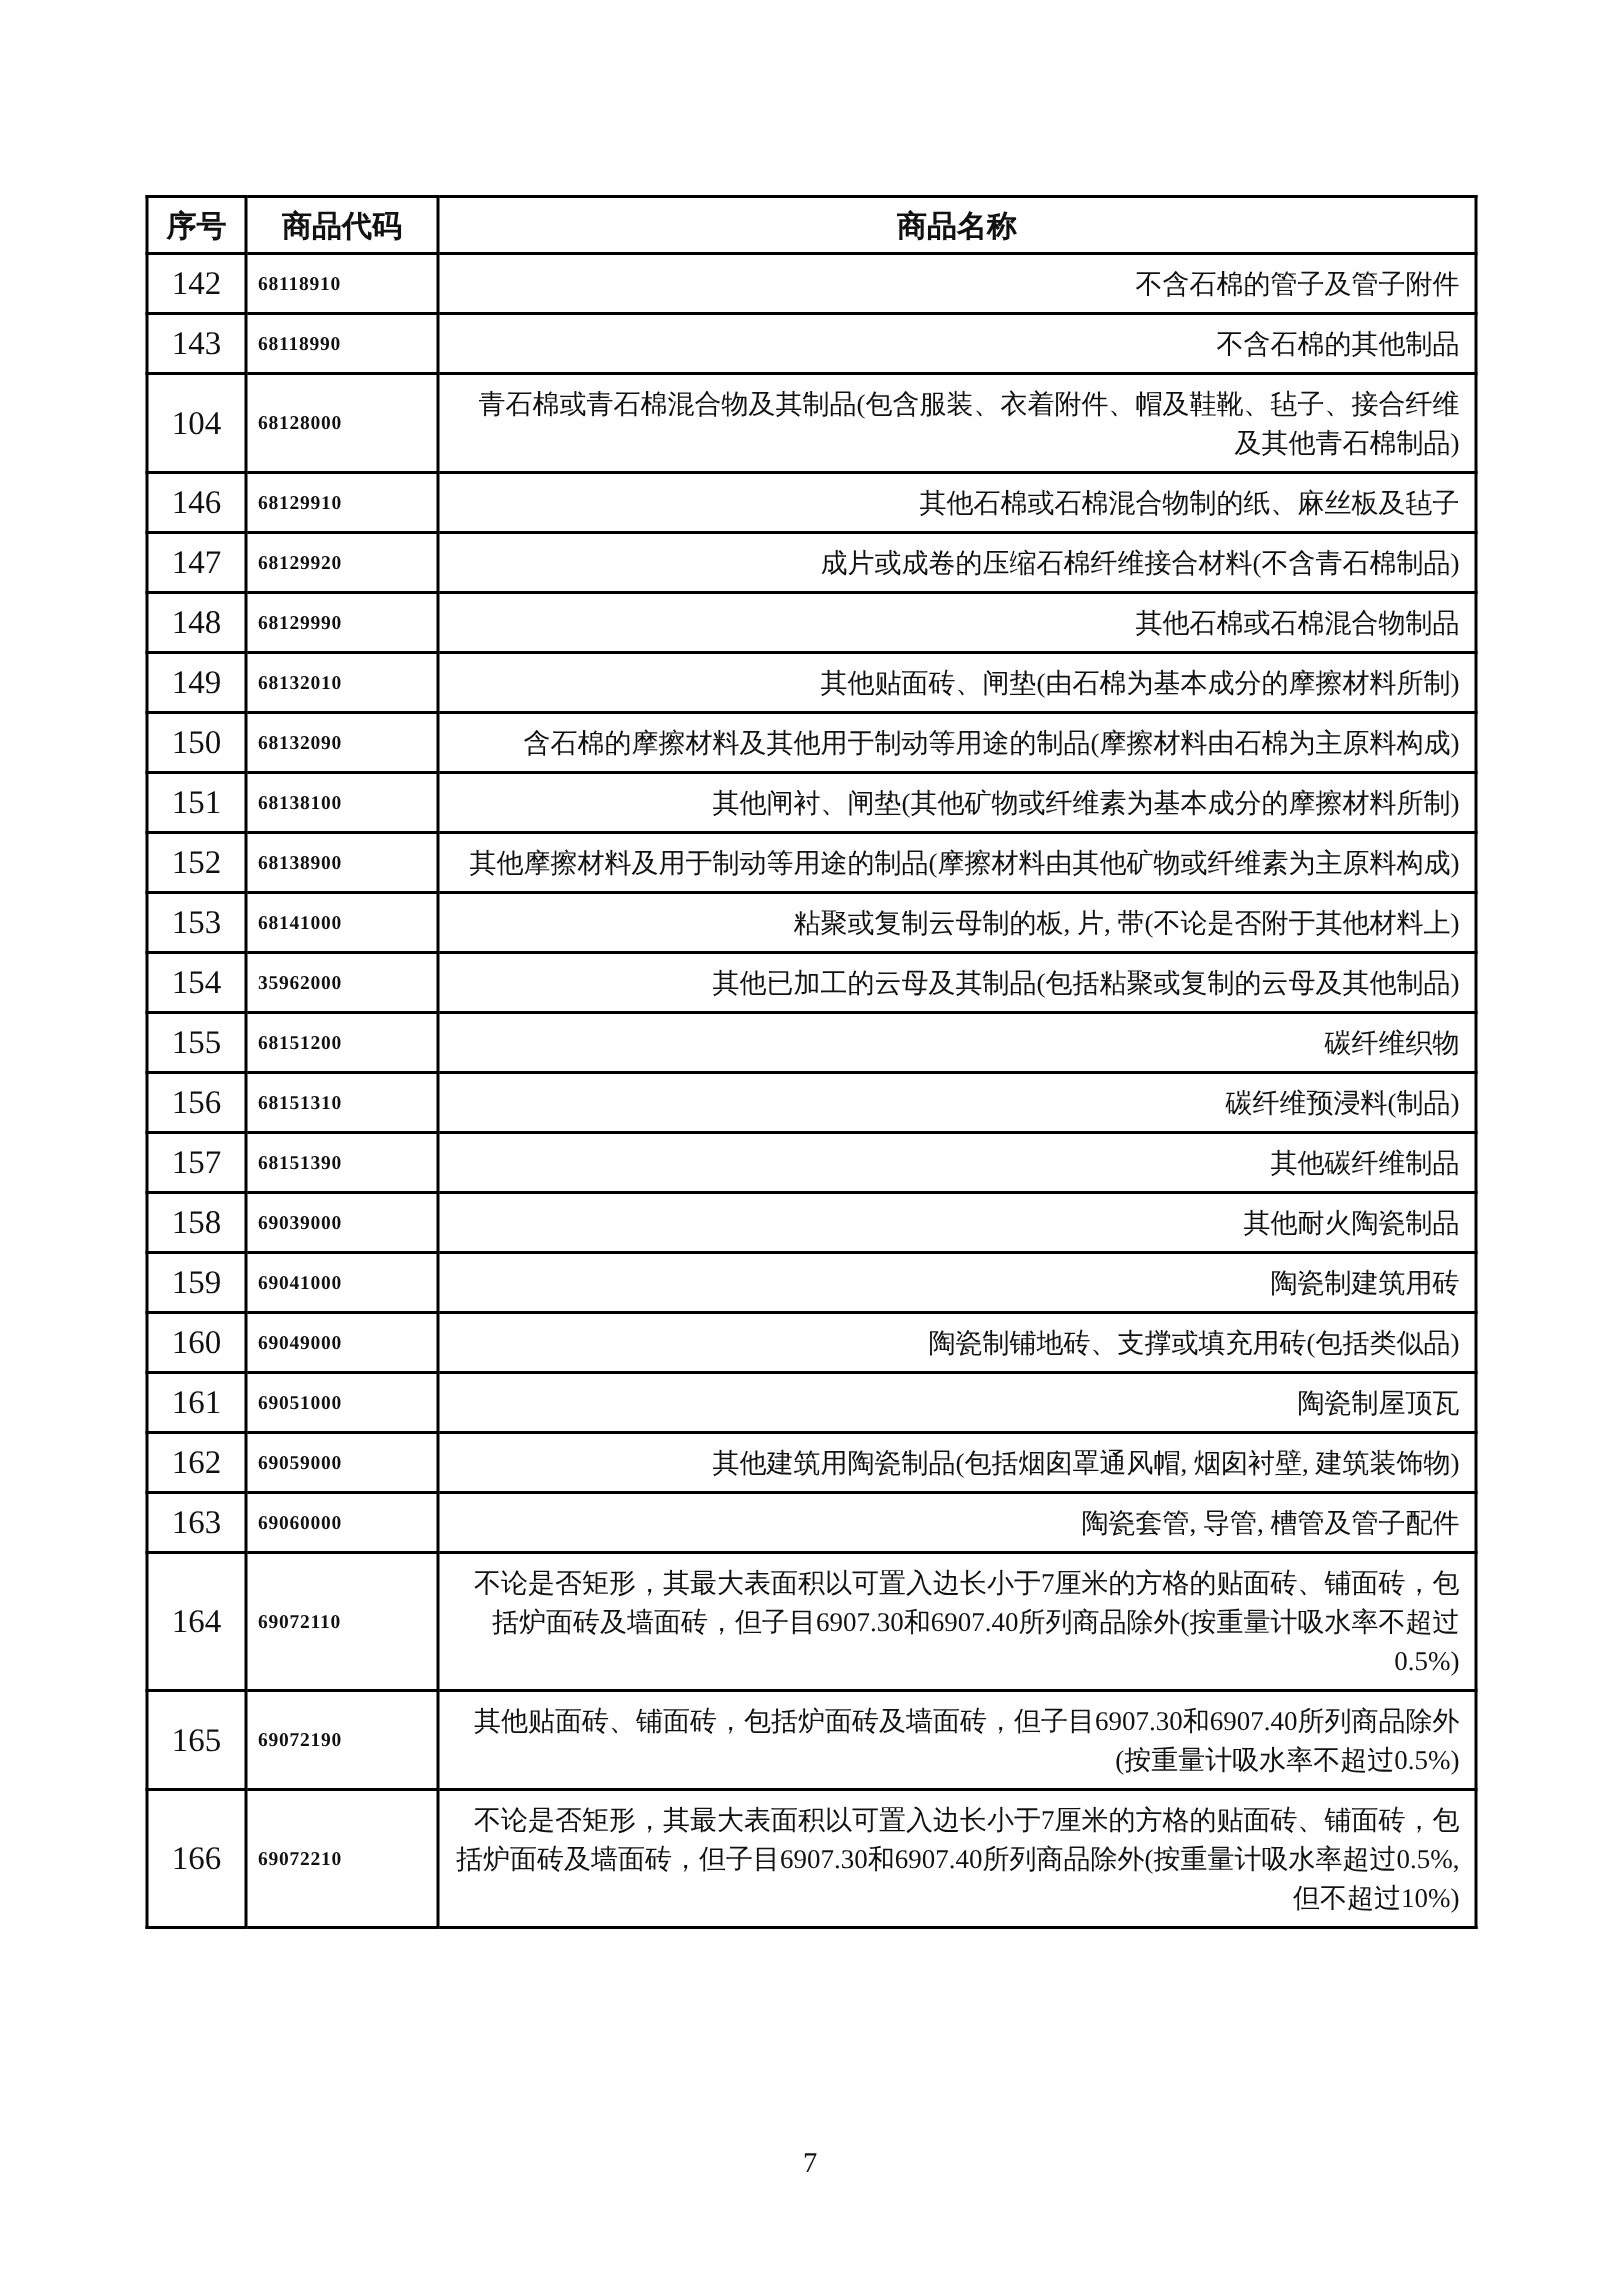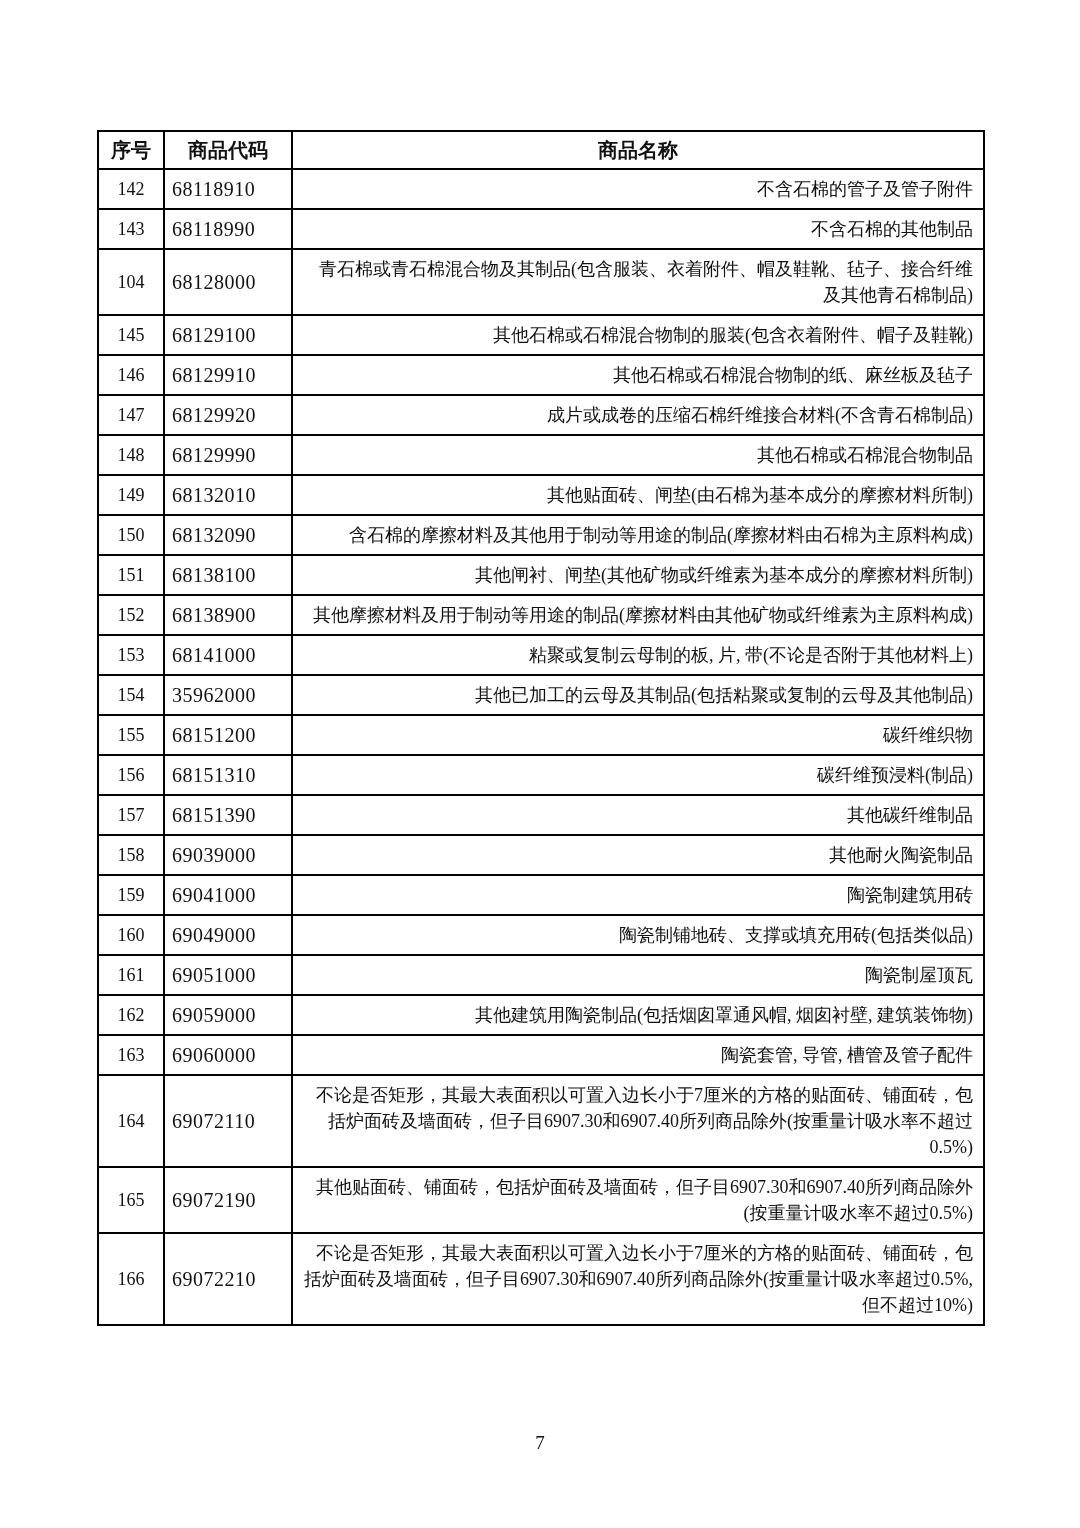--- a/index.html
+++ b/index.html
@@ -30,28 +30,29 @@
   }
   .doc-table th {
     font-size: 20px;
     font-weight: bold;
     text-align: center;
     padding: 4px 0;
     height: 28px;
   }
   td.seq {
     text-align: center;
-    font-size: 18px;
+    font-size: 22px;
     padding: 5px 2px;
   }
   td.code {
-    font-size: 20px;
+    font-size: 13px;
     text-align: left;
     padding: 5px 4px 5px 7px;
     letter-spacing: 0.5px;
+    font-weight: bold;
   }
   td.name {
     font-size: 18px;
     text-align: right;
     padding: 6px 10px 6px 9px;
     line-height: 26px;
   }
   .page-number {
     position: absolute;
     top: 1432px;
@@ -88,25 +89,20 @@
       <td class="seq">143</td>
       <td class="code">68118990</td>
       <td class="name">不含石棉的其他制品</td>
     </tr>
     <tr>
       <td class="seq">104</td>
       <td class="code">68128000</td>
       <td class="name">青石棉或青石棉混合物及其制品(包含服装、衣着附件、帽及鞋靴、毡子、接合纤维及其他青石棉制品)</td>
     </tr>
     <tr>
-      <td class="seq">145</td>
-      <td class="code">68129100</td>
-      <td class="name">其他石棉或石棉混合物制的服装(包含衣着附件、帽子及鞋靴)</td>
-    </tr>
-    <tr>
       <td class="seq">146</td>
       <td class="code">68129910</td>
       <td class="name">其他石棉或石棉混合物制的纸、麻丝板及毡子</td>
     </tr>
     <tr>
       <td class="seq">147</td>
       <td class="code">68129920</td>
       <td class="name">成片或成卷的压缩石棉纤维接合材料(不含青石棉制品)</td>
     </tr>
     <tr>

